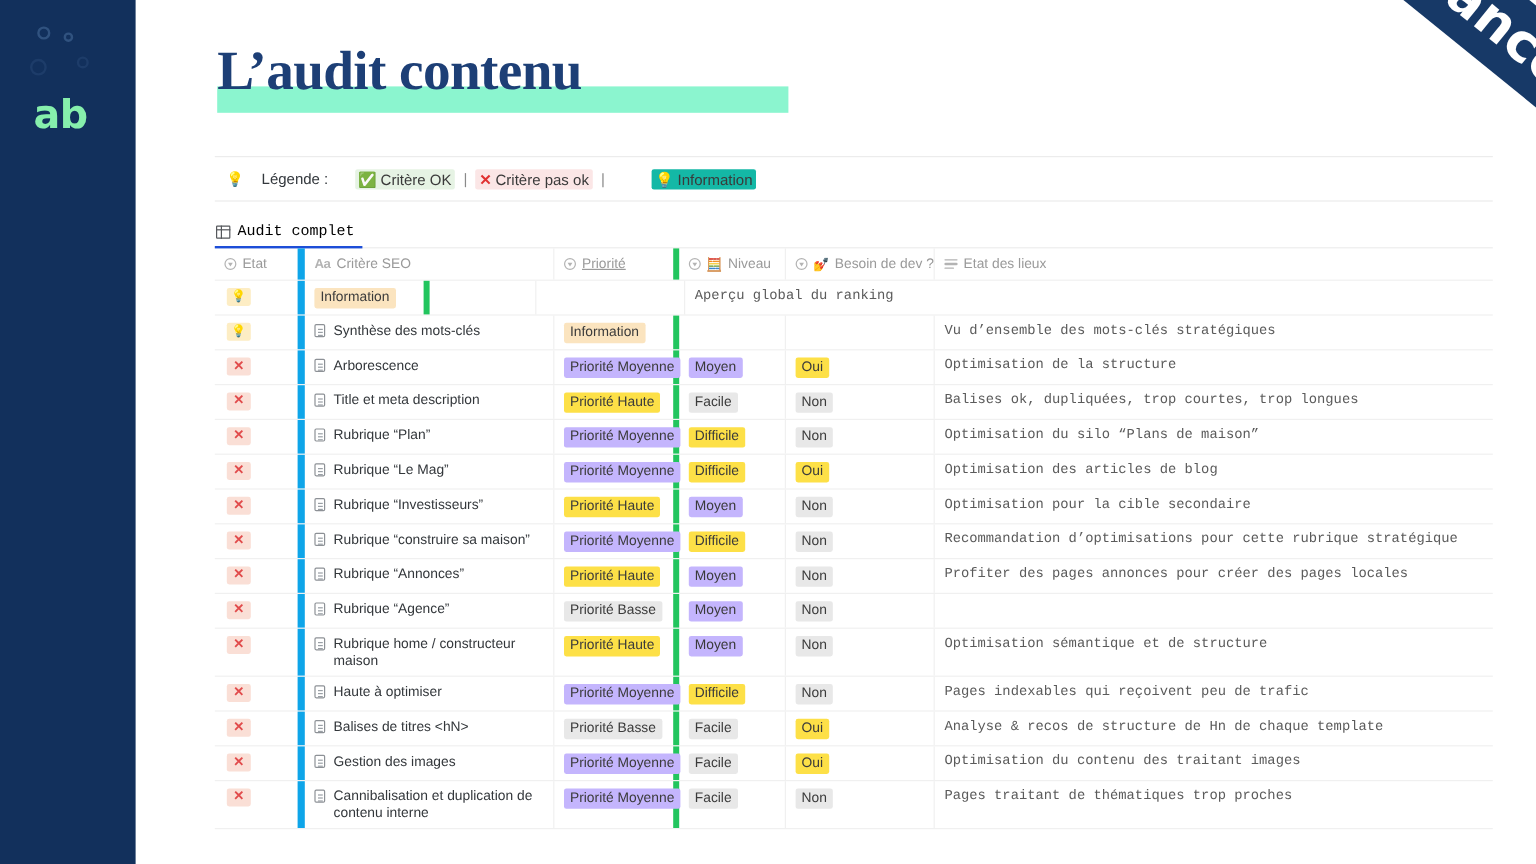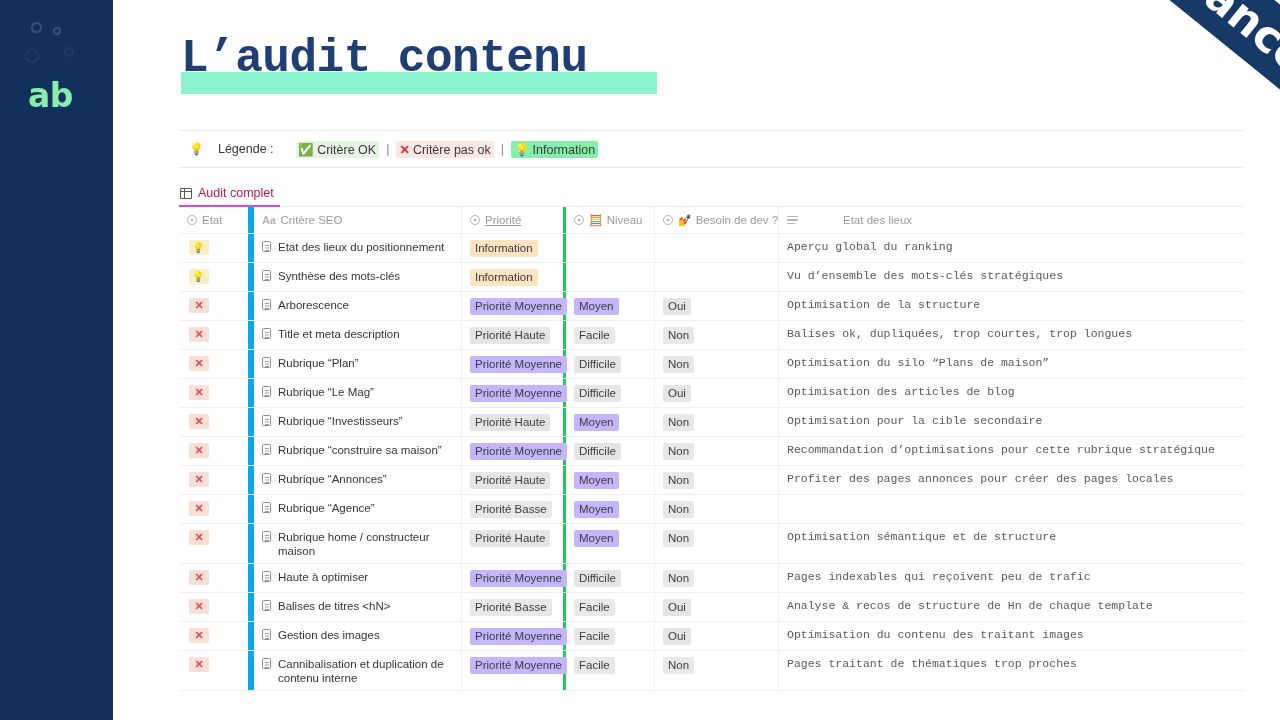--- a/index.html
+++ b/index.html
@@ -79,60 +79,61 @@
     width: 476px; height: 22px;
     background: #8bf5cf;
   }
   #title-text {
     position: relative;
     font-size: 46px;
     line-height: 54px;
     font-weight: 700;
     color: #1d3f76;
     letter-spacing: -0.5px;
-    font-family: Liberation Mono, monospace;
+    font-family: Liberation Serif, serif;
     white-space: nowrap;
   }
 
   
   #legend {
     position: absolute; left: 179px; top: 130px;
     width: 1065px; height: 38px;
     border-top: 1px solid #ececec;
     border-bottom: 1px solid #ececec;
     display: flex; align-items: center;
     font-size: 12.5px;
     color: #3a3a3a;
     white-space: nowrap;
   }
   #legend .bulb { margin: 0 14px 0 10px; font-size: 12px; }
   #legend .lg-label { margin-right: 22px; color: #33383d; }
   #legend .chip { padding: 1px 3px; border-radius: 2px; }
   #legend .chip-ok { background: #e6f3e4; }
   #legend .chip-ko { background: #fbe6e6; color:#3a3a3a; }
-  #legend .chip-info { background: #86efac; }
+  #legend .chip-info { background: #14b8a6; margin-left: 32px; }
   #legend .sep { margin: 0 7px; color: #8a8a8a; }
   #legend .mk-ok { color: #22a04a; margin-right: 3px; }
   #legend .mk-ko { color: #e03131; margin-right: 3px; font-weight: 700;}
   #legend .mk-info { margin-right: 3px; }
 
   
   #tabbar {
     position: absolute; left: 179px; top: 181px;
     width: 1065px; height: 26px;
     border-bottom: 1px solid #ededed;
   }
   #tab-audit {
     position: absolute; left: 0; top: 0;
     height: 26px;
     display: flex; align-items: center;
     padding: 0 6px 0 1px;
-    border-bottom: 2px solid #d946ef;
+    border-bottom: 2px solid #1d4ed8;
     font-size: 12.5px;
-    color: #be185d;
+    color: #000000;
+    font-family: Liberation Mono, monospace;
   }
   #tab-audit .tico {
     display:inline-block;
     width: 12px; height: 11px;
     border: 1.4px solid #55585c;
     margin-right: 6px;
     position: relative;
     border-radius: 1px;
   }
   #tab-audit .tico::before {
@@ -151,24 +152,24 @@
   }
   .trow {
     display: flex;
     border-bottom: 1px solid #f0f0f0;
     min-height: 26px;
     align-items: stretch;
   }
   .c { padding: 6px 8px 5px 8px; }
   .c-etat    { width: 75px; border-right: 6px solid #0ea5e9; }
   .c-critere { width: 208px; border-right: 1px solid #f0f0f0; }
-  .c-prio    { width: 104px; border-right: 3px solid #22c55e; text-decoration: underline; }
+  .c-prio    { width: 104px; border-right: 5px solid #22c55e; text-decoration: underline; }
   .c-niveau  { width: 89px;  border-right: 1px solid #f0f0f0; }
   .c-dev     { width: 124px; border-right: 1px solid #f0f0f0; }
-  .c-etl     { width: 465px; gap: 40px; }
+  .c-etl     { width: 465px; }
 
   
   #thead .trow { border-bottom: 1px solid #f0f0f0; min-height: 27px; }
   #thead .c {
     display: flex; align-items: center;
     font-size: 11.5px; color: #9a9a9a;
     padding-top: 6px; padding-bottom: 6px;
     white-space: nowrap;
   }
   .hico { margin-right: 5px; display:inline-flex; align-items:center; }
@@ -223,21 +224,21 @@
     display: inline-block;
     padding: 2px 5px 3px 5px;
     border-radius: 2px;
     font-size: 11.5px;
     line-height: 12px;
     color: #3b3b3b;
     white-space: nowrap;
   }
   .b-info    { background: #fbe4bf; }
   .b-blue    { background: #c4b5fd; }
-  .b-orange  { background: #e5e5e5; }
+  .b-orange  { background: #fde047; }
   .b-gray    { background: #e8e8e8; }
   .etl { color: #5b5b5b; line-height: 14px; font-family: Liberation Mono, monospace; }
 </style>
 </head>
 <body>
 
 <div id="slide">
 
   <div id="sidebar">
     <div id="logo">
@@ -316,26 +317,20 @@
             </span>
           <span>Etat des lieux</span>
         </div>
       </div>
     </div>
     <div id="tbody">
         <div class="trow">
           <div class="c c-etat">
             <span class="state-badge state-info">💡</span>
           </div>
-          <div class="c c-critere">
-            <span class="crit">
-              <span class="docico"></span>
-              <span>Etat des lieux du positionnement</span>
-            </span>
-          </div>
           <div class="c c-prio"><span class="badge b-info">Information</span></div>
           <div class="c c-niveau"></div>
           <div class="c c-dev"></div>
           <div class="c c-etl"><span class="etl">Aperçu global du ranking</span></div>
         </div>
         <div class="trow">
           <div class="c c-etat">
             <span class="state-badge state-info">💡</span>
           </div>
           <div class="c c-critere">

